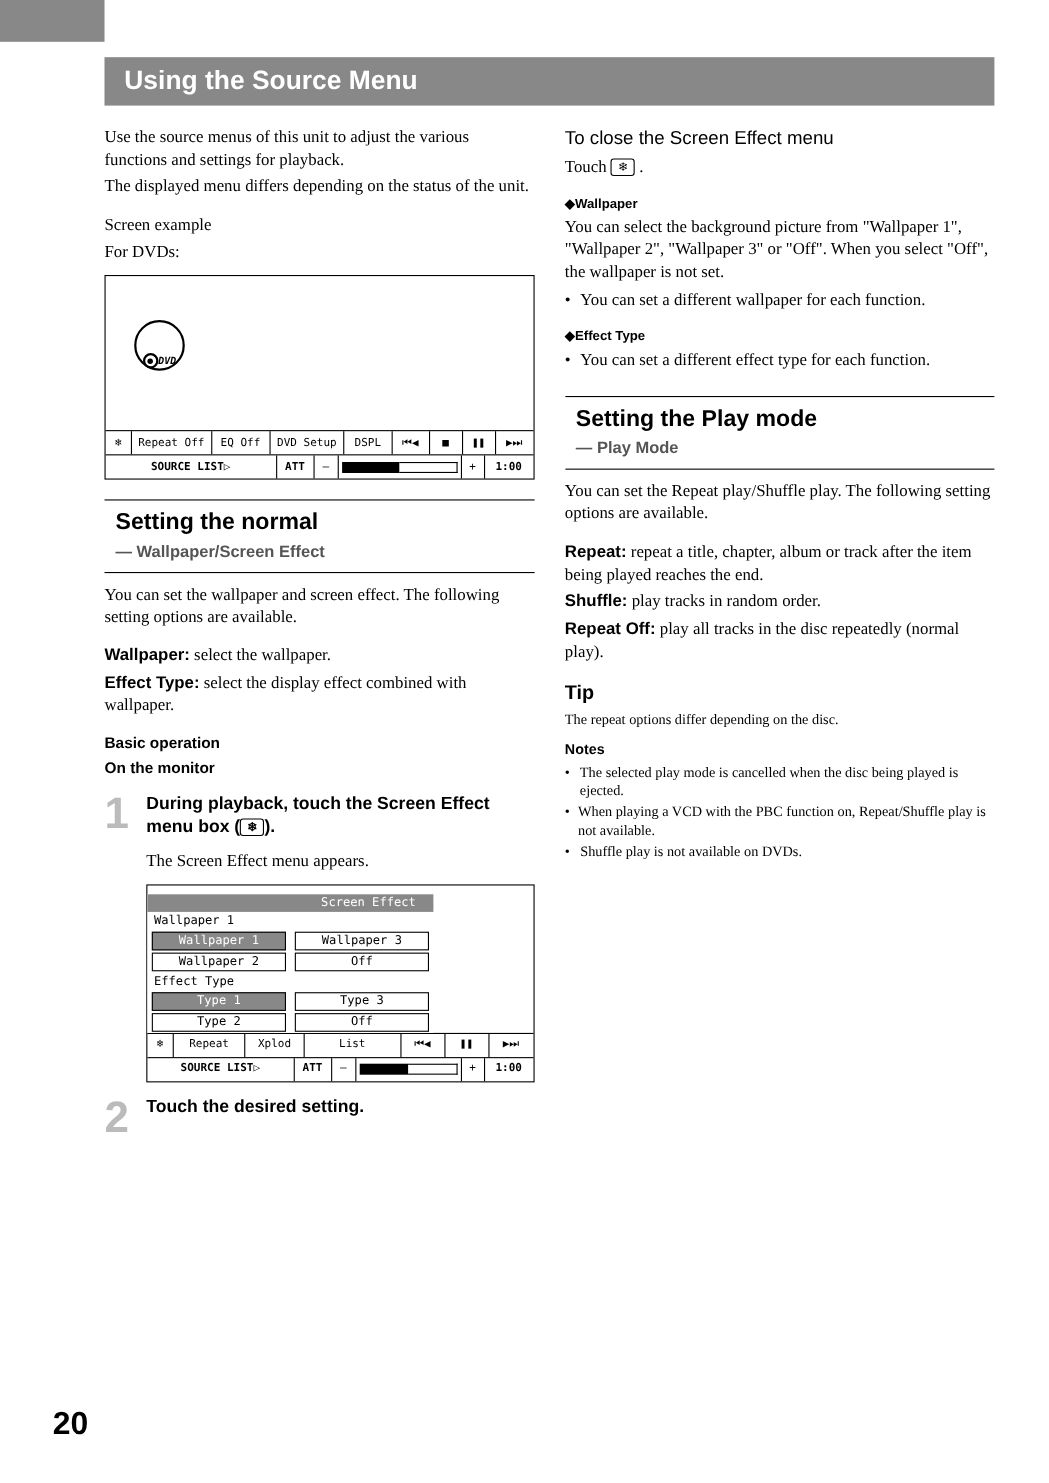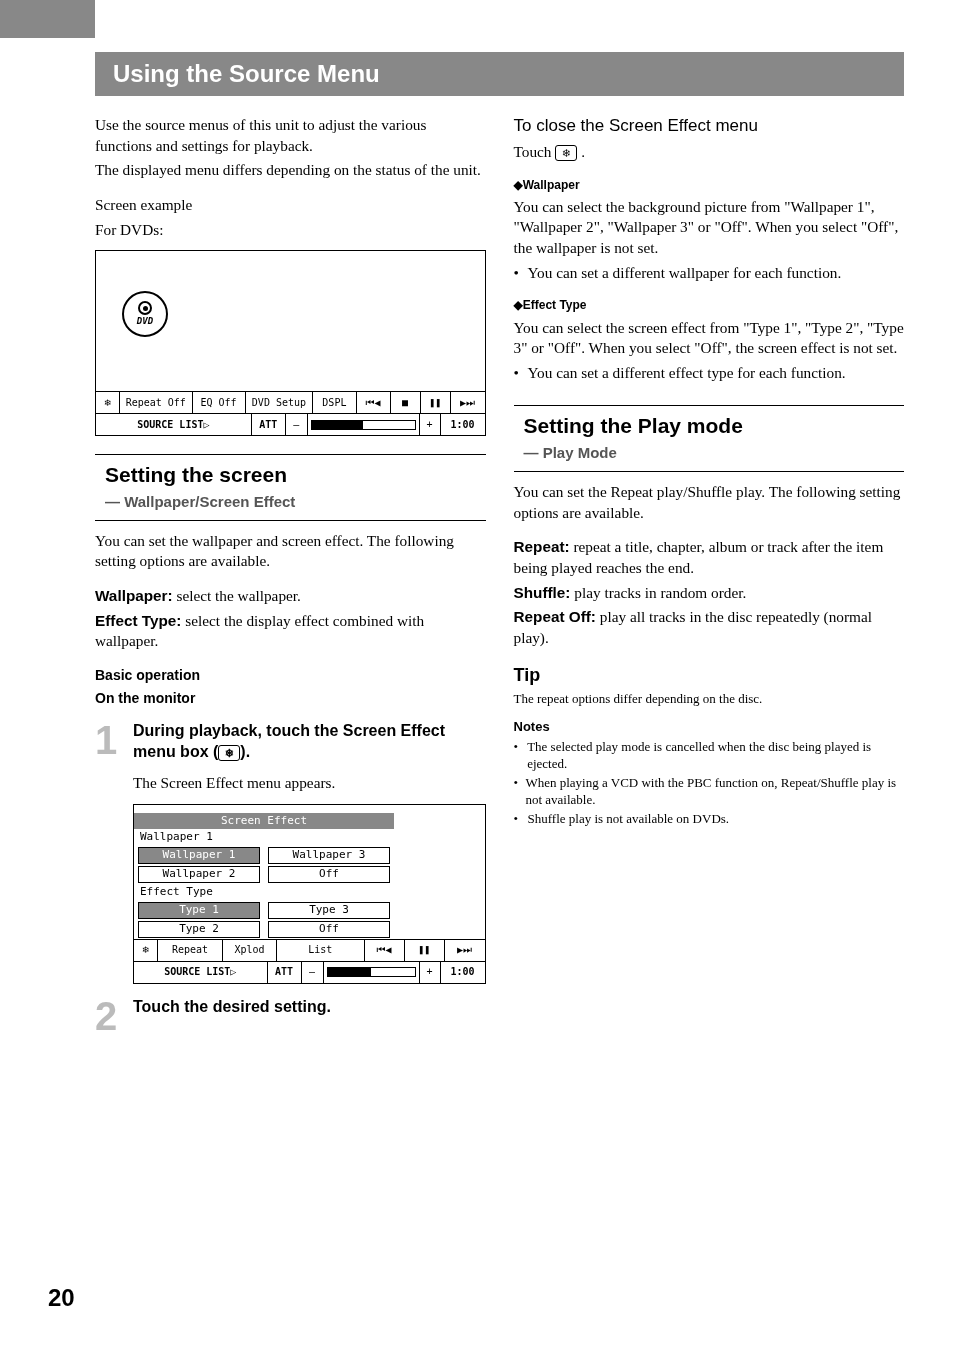--- a/index.html
+++ b/index.html
@@ -43,21 +43,21 @@
   .col p { margin-bottom: 4px; }
   .diagram {
     border: 1px solid #000;
     margin-top: 10px;
     font-family: monospace;
   }
   .diag-top { height: 140px; position: relative; }
   .dvd-logo {
     position: absolute; left: 26px; top: 40px;
     width: 46px; height: 46px; border: 2px solid #000; border-radius: 50%;
-    display:flex; align-items:center; justify-content:center; flex-direction:column;
+    display:flex; align-items:flex-end; justify-content:center; 
   }
   .dvd-logo .circ { width:14px; height:14px; border:2px solid #000; border-radius:50%; display:flex;align-items:center;justify-content:center;}
   .dvd-logo .dot{ width:5px; height:5px; background:#000; border-radius:50%;}
   .dvd-logo .txt{ font-size:9px; font-weight:bold; font-style:italic;}
   .diag-row1, .diag-row2 { display:flex; border-top:1px solid #000; height:22px; font-size:10px;}
   .cell { border-right:1px solid #000; display:flex; align-items:center; justify-content:center; padding:0 4px;}
   .cell:last-child{border-right:none;}
   .volbar { flex:1; display:flex; align-items:center; padding:0 3px;}
   .volbar .fill{ height:10px; background:#000; flex:1;}
   .volbar .empty{ height:10px; border:1px solid #000; border-left:none; flex:1;}
@@ -102,21 +102,21 @@
   .step-title { font-family: Verdana, sans-serif; font-weight:bold; font-size:16px; line-height:1.35;}
   .glyph-box { border:1px solid #000; border-radius:3px; display:inline-flex; width:22px; height:16px; align-items:center; justify-content:center; font-size:11px; vertical-align:middle;}
   .screen-effect {
     width: 260px;
     border:1px solid #000;
     margin-top:8px;
     font-family: monospace;
     font-size:11px;
     background:#fff;
   }
-  .se-title{ background:#888; color:#fff; text-align:center; padding:1px 0;}
+  .se-title{ background:#888; color:#fff; text-align:right; padding:1px 16px;}
   .se-label{ padding:1px 6px;}
   .se-grid{ display:flex;}
   .se-btn{ flex:1; border:1px solid #000; margin:1px 4px; padding:0 4px; text-align:center;}
   .se-btn.sel{ background:#888; color:#fff;}
   .subhead {
     font-family: Verdana, sans-serif;
     font-weight: normal;
     font-size: 17px;
   }
   .diamond-head {
@@ -129,21 +129,21 @@
   .bullet .b{ width:14px;}
   .tip-head { font-family: Verdana, sans-serif; font-weight:bold; font-size:18px; margin-top:14px;}
   .notes-head { font-family: Verdana, sans-serif; font-weight:bold; font-size:13px; margin-top:10px;}
   .small { font-size:13px; line-height:1.3;}
   .page-num {
     position:absolute;
     left: 48px;
     bottom: 36px;
     font-family: Verdana, sans-serif;
     font-weight:bold;
-    font-size: 24px;
+    font-size: 29px;
   }
   .mt10{margin-top:10px;}
   .mt14{margin-top:14px;}
   .bold{font-weight:bold; font-family:Verdana,sans-serif;}
 </style>
 </head>
 <body>
 
 <div class="left-margin"></div>
 
@@ -187,21 +187,21 @@
         <div class="volbar">
             <div class="fill"></div>
             <div class="empty"></div>
           </div>
         <div class="cell" style="width:22px;border-left:1px solid #000;">+</div>
         <div class="cell" style="width:44px;font-weight:bold;">1:00</div>
       </div>
     </div>
 
     <div class="boxed-title">
-      <h2>Setting the screen</h2>
+      <h2>Setting the normal</h2>
       <div class="sub">— Wallpaper/Screen Effect</div>
     </div>
 
     <p>You can set the wallpaper and screen effect. The following setting options are available.</p>
 
     <p class="mt14">
       <span class="bold">Wallpaper:</span><span> select the wallpaper.</span>
     </p>
     <p>
       <span class="bold">Effect Type:</span><span> select the display effect combined with wallpaper.</span>
@@ -282,21 +282,20 @@
     </p>
 
     <p class="diamond-head">◆<span>Wallpaper</span></p>
     <p>You can select the background picture from "Wallpaper 1", "Wallpaper 2", "Wallpaper 3" or "Off". When you select "Off", the wallpaper is not set.</p>
     <div class="bullet">
         <div class="b">•</div>
         <div>You can set a different wallpaper for each function.</div>
       </div>
 
     <p class="diamond-head">◆<span>Effect Type</span></p>
-    <p>You can select the screen effect from "Type 1", "Type 2", "Type 3" or "Off". When you select "Off", the screen effect is not set.</p>
     <div class="bullet">
         <div class="b">•</div>
         <div>You can set a different effect type for each function.</div>
       </div>
 
     <div class="boxed-title" style="margin-top:22px;">
       <h2>Setting the Play mode</h2>
       <div class="sub">— Play Mode</div>
     </div>
 

